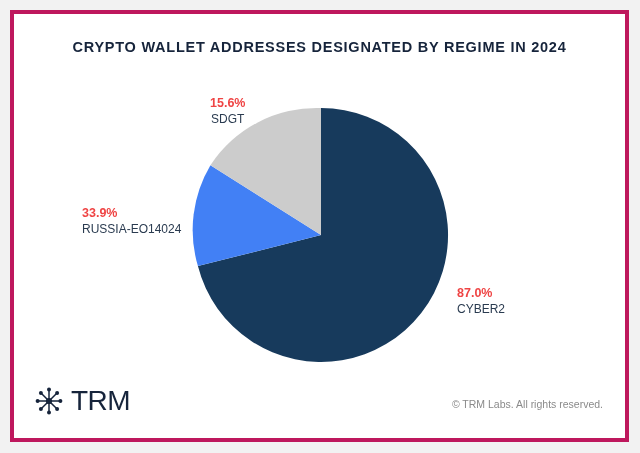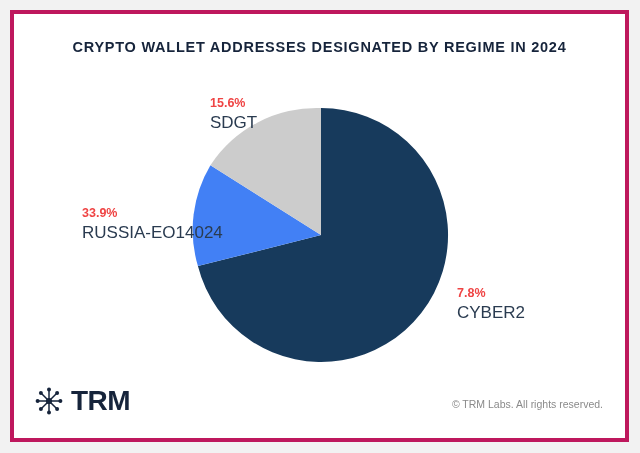--- a/index.html
+++ b/index.html
@@ -57,23 +57,24 @@
     white-space: nowrap;
   }
   .slice-label .pct {
     display: block;
     font-size: 12.5px;
     font-weight: bold;
     color: #ef4444;
   }
   .slice-label .name {
     display: block;
-    font-size: 17px;
+    font-size: 12px;
     font-weight: normal;
     color: #2a3b50;
+    text-align: center;
   }
   #label-sdgt {
     left: 196px;
     top: 82px;
     text-align: left;
   }
   #label-russia {
     left: 68px;
     top: 192px;
     text-align: left;
@@ -89,21 +90,21 @@
     bottom: 22px;
     display: flex;
     align-items: center;
     gap: 7px;
   }
   #brand-mark {
     display: block;
   }
   #brand-name {
     font-size: 28px;
-    font-weight: bold;
+    font-weight: normal;
     letter-spacing: -0.5px;
     color: #16243b;
     font-family: "Liberation Sans", sans-serif;
     line-height: 1;
   }
   #copyright {
     position: absolute;
     right: 22px;
     bottom: 28px;
     font-size: 10.5px;
@@ -134,21 +135,21 @@
       <span class="pct">15.6%</span>
       <span class="name">SDGT</span>
     </div>
 
     <div class="slice-label" id="label-russia">
       <span class="pct">33.9%</span>
       <span class="name">RUSSIA-EO14024</span>
     </div>
 
     <div class="slice-label" id="label-cyber2">
-      <span class="pct">7.8%</span>
+      <span class="pct">87.0%</span>
       <span class="name">CYBER2</span>
     </div>
   </div>
 
   <div id="brand">
     <svg id="brand-mark" width="30" height="30" viewBox="0 0 30 30">
       <g stroke="#16243b" stroke-width="1.5" stroke-linecap="round">
         <line x1="15" y1="15" x2="15" y2="4"></line>
         <line x1="15" y1="15" x2="15" y2="26"></line>
         <line x1="15" y1="15" x2="4" y2="15"></line>

